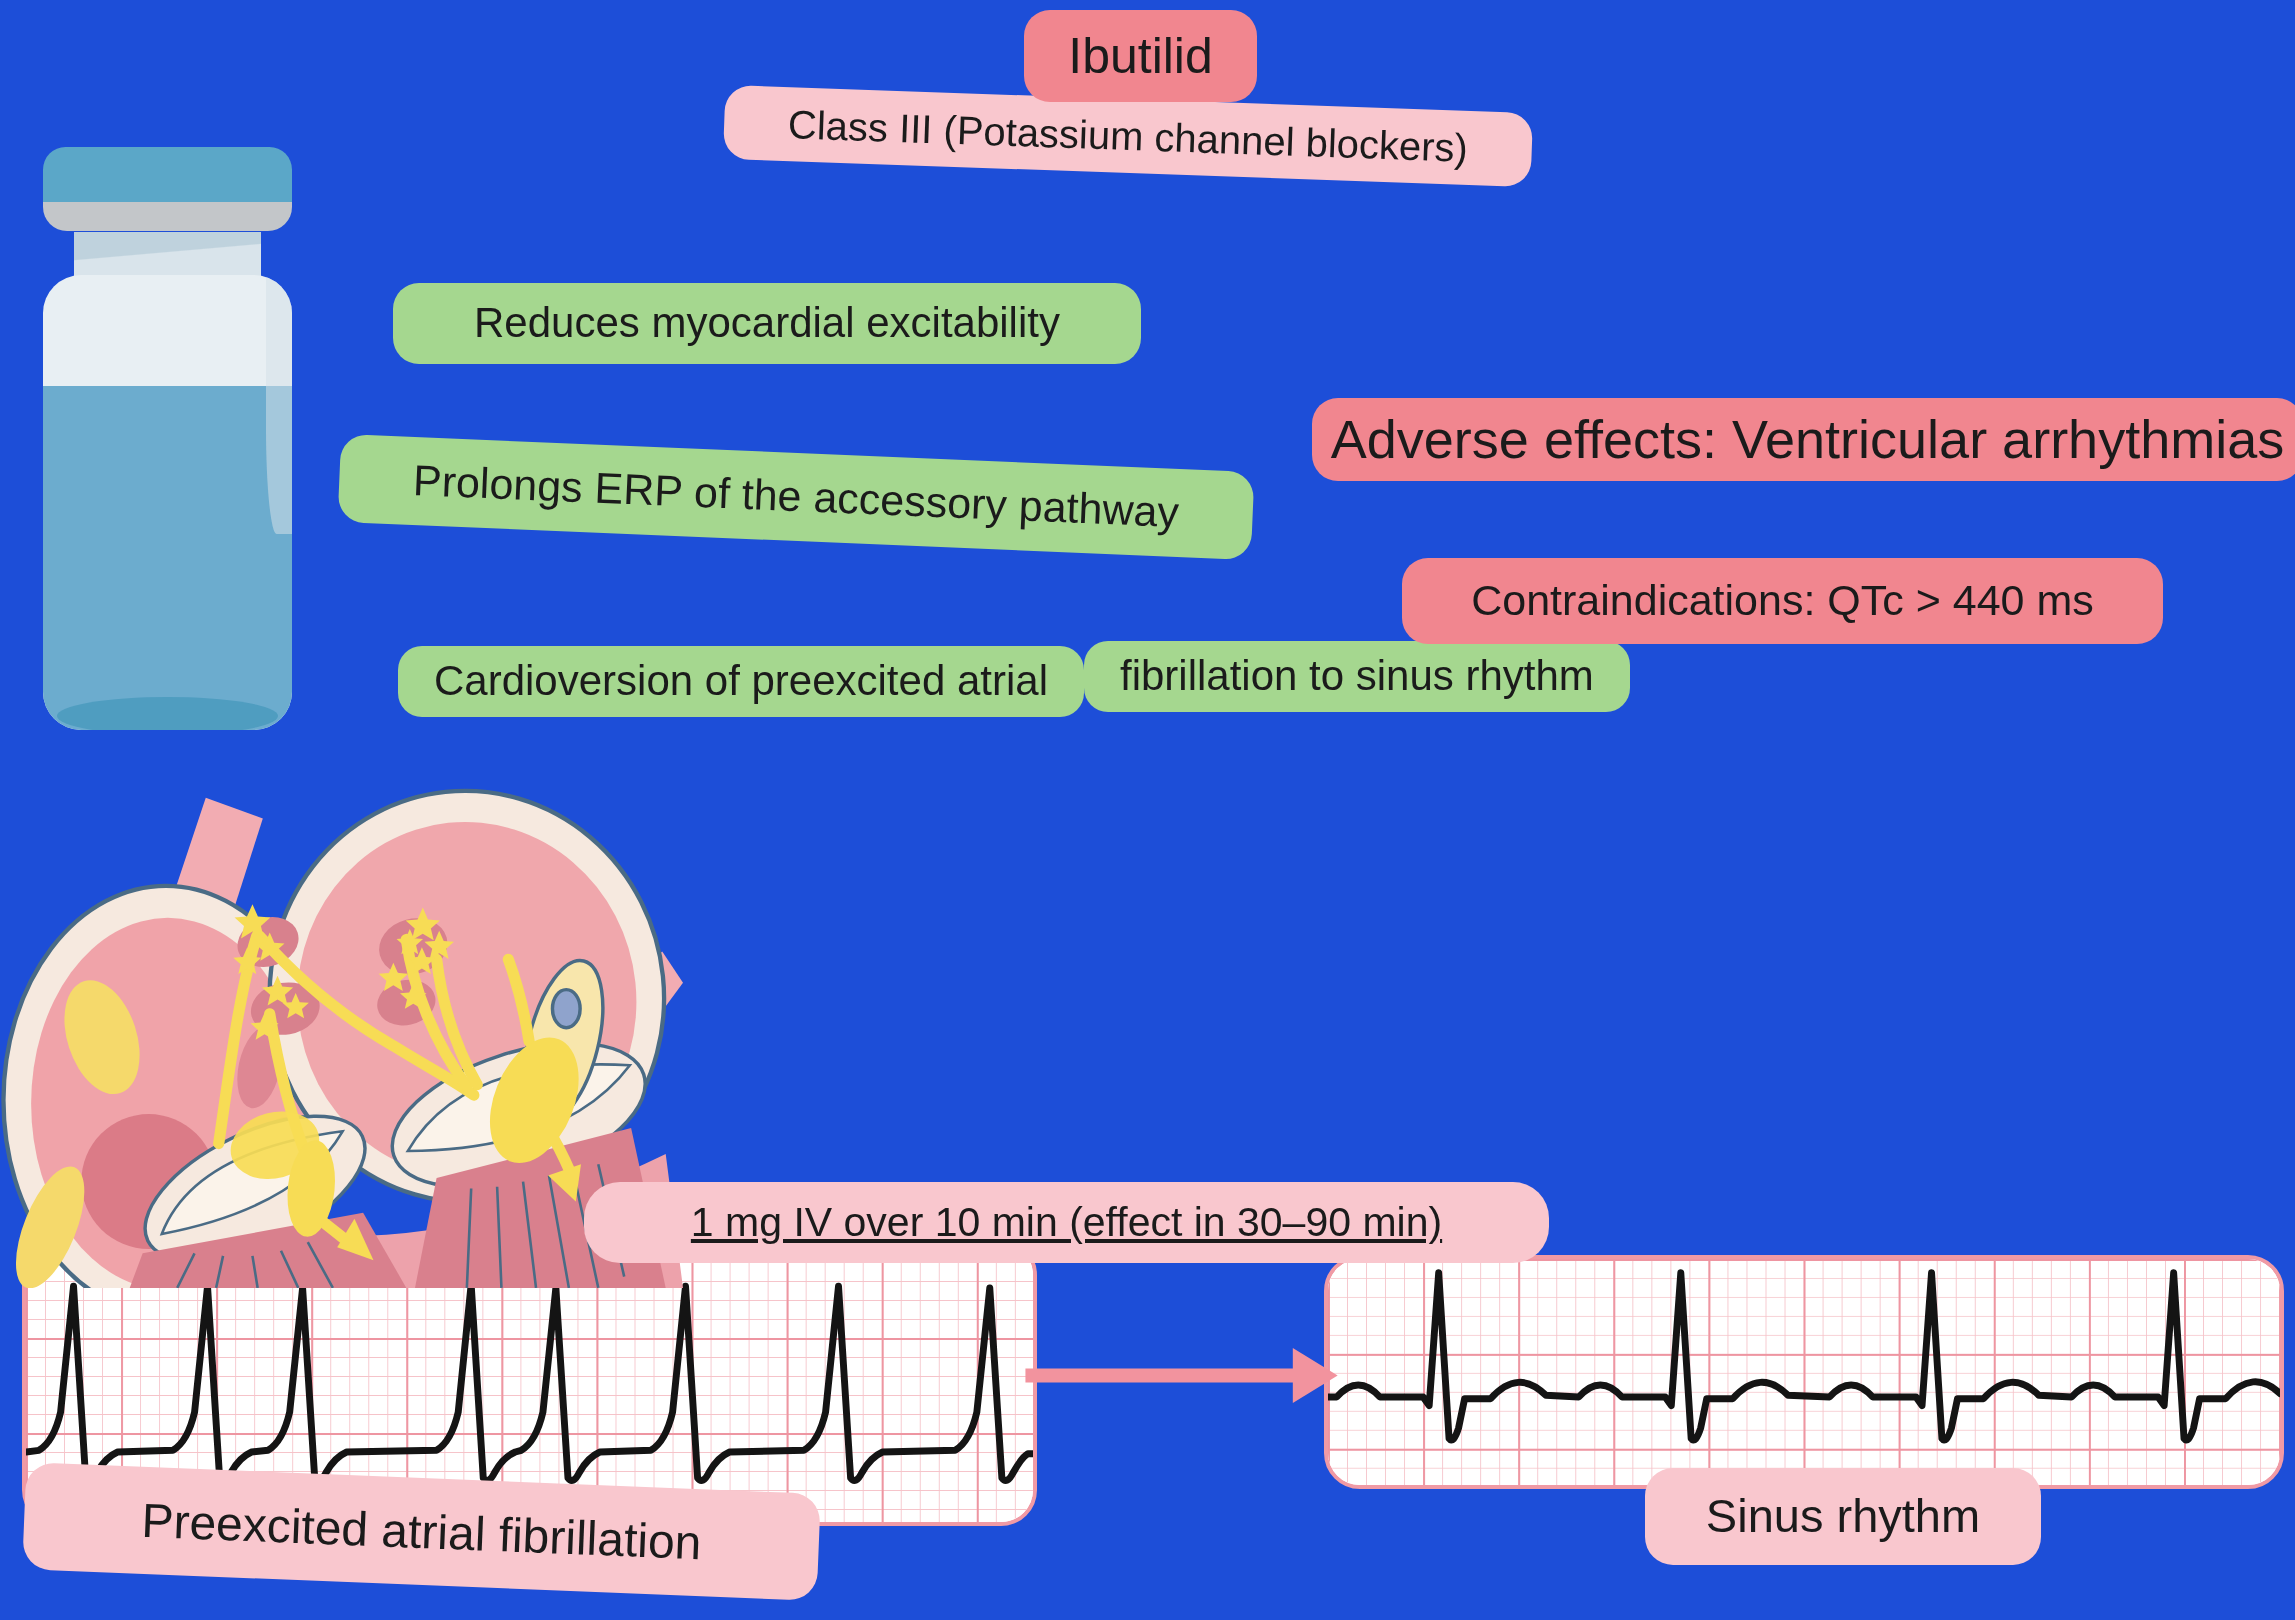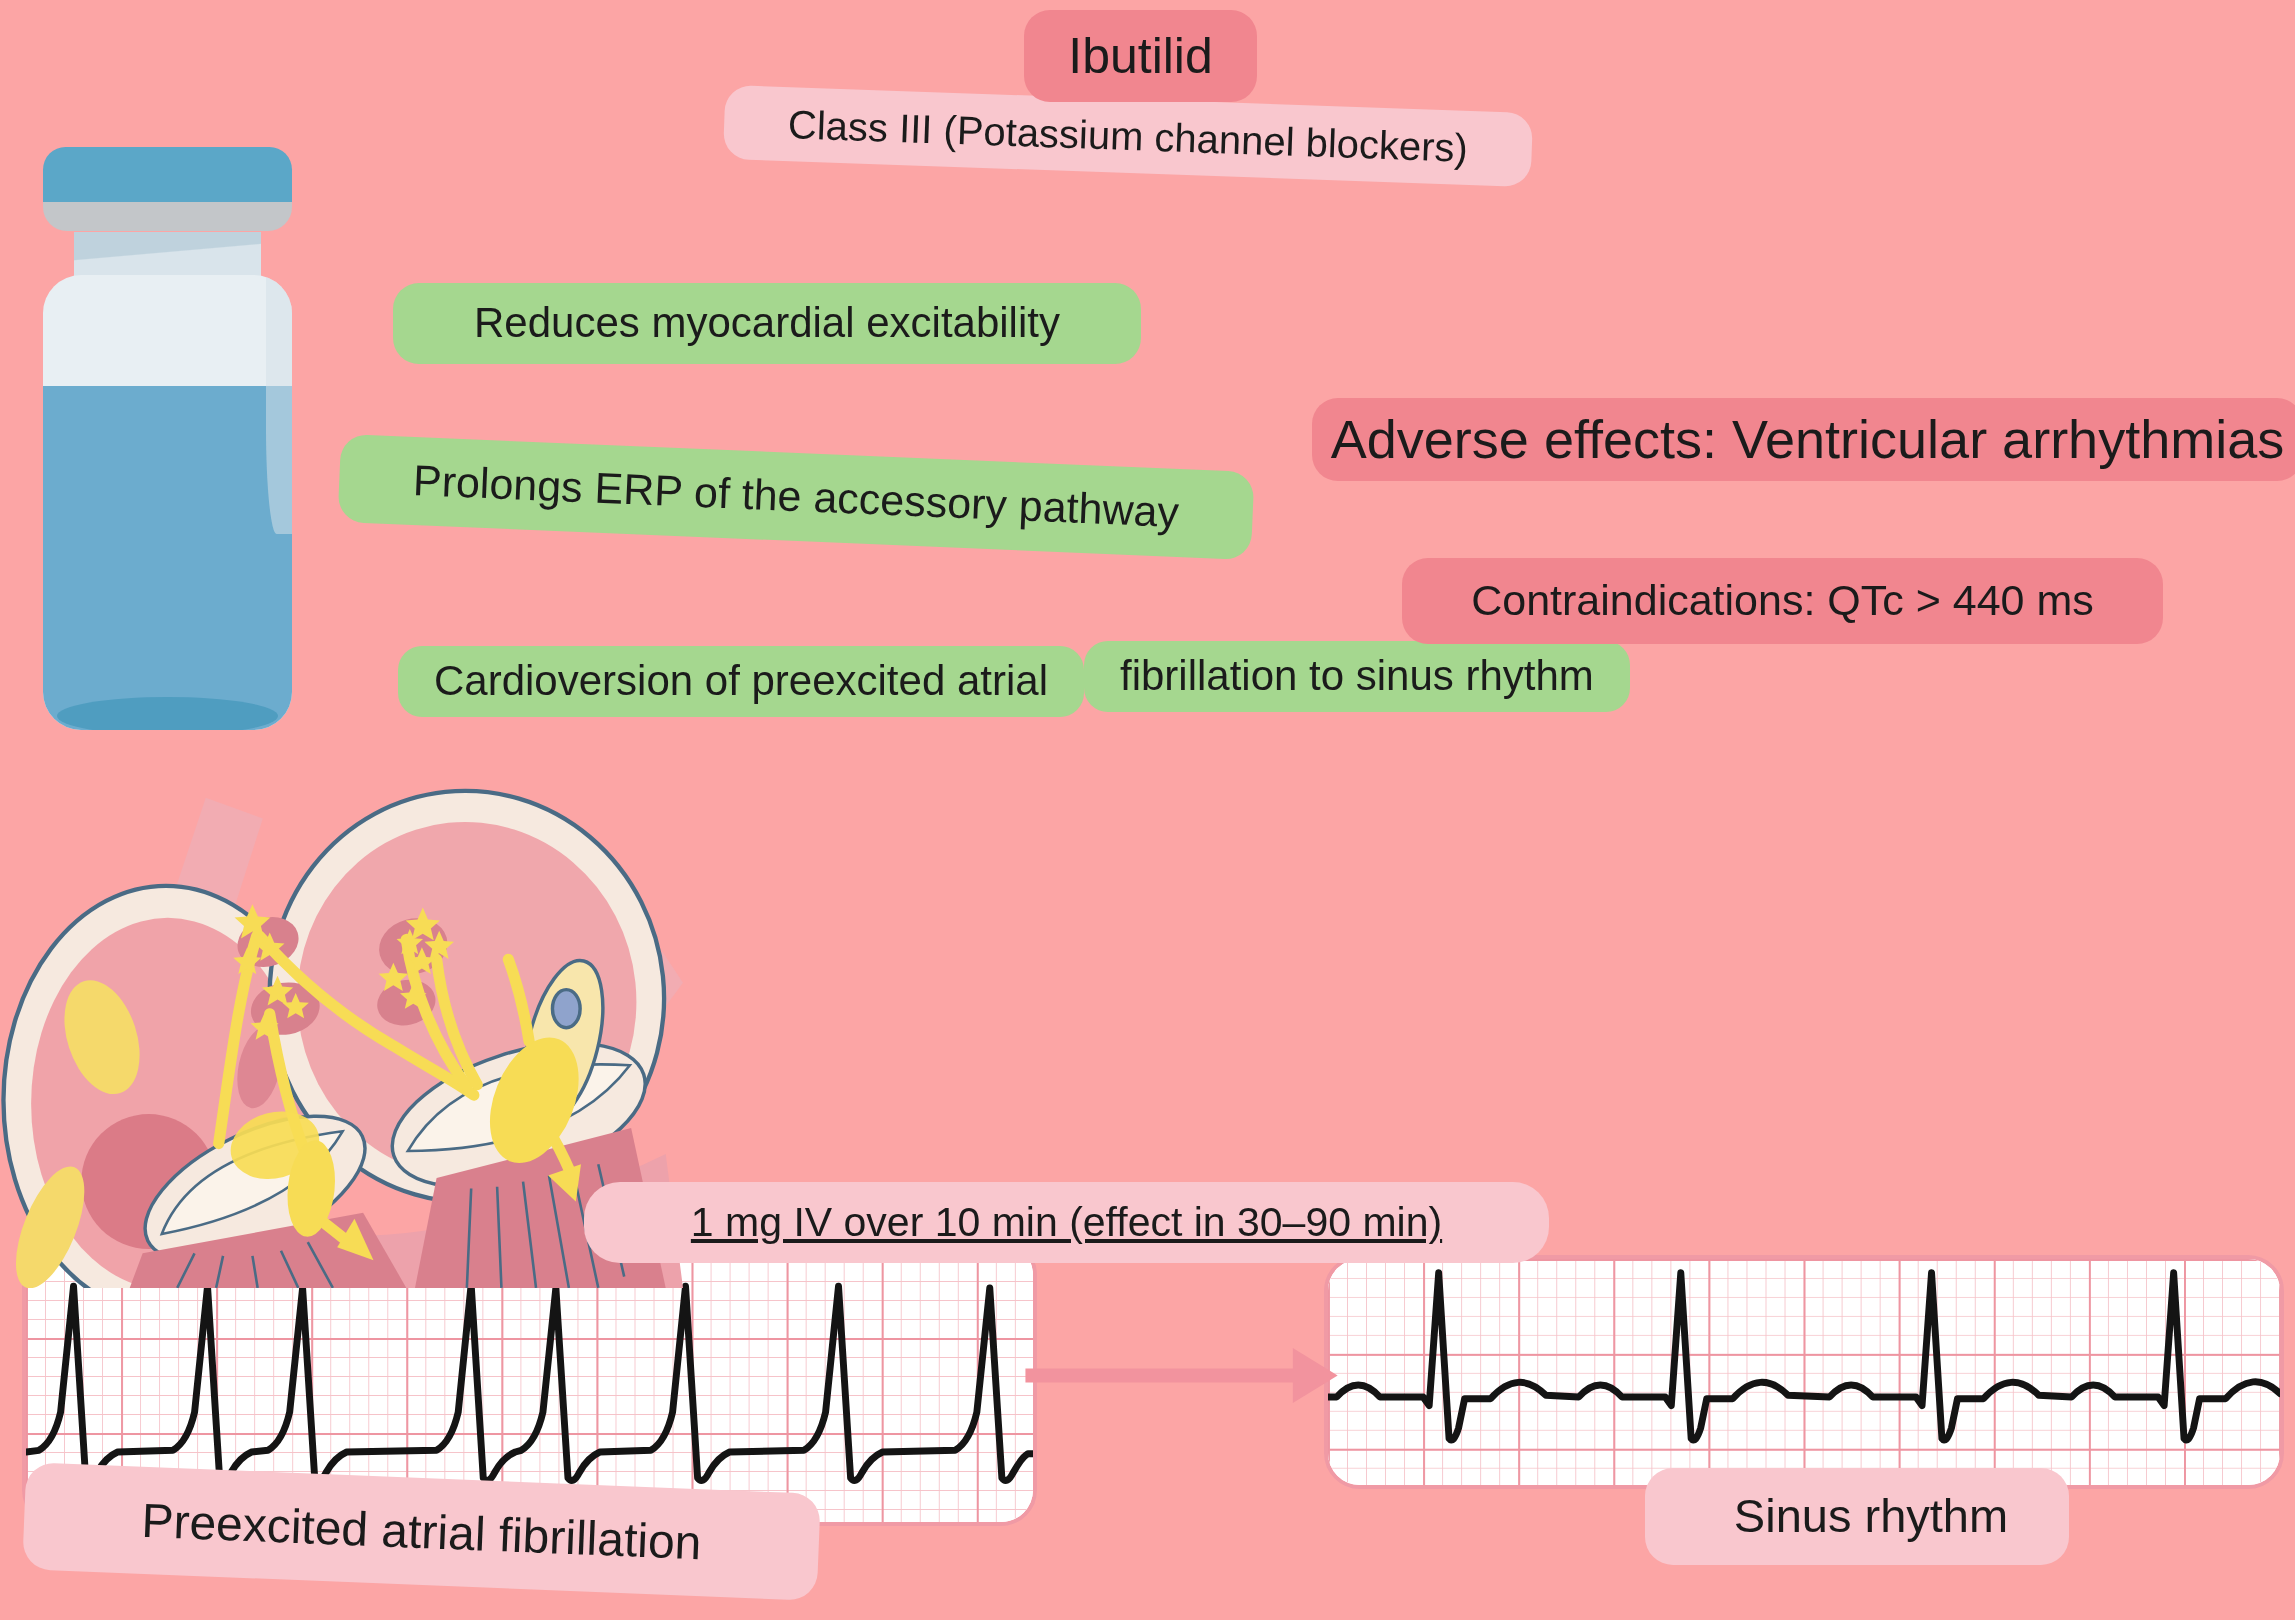--- a/index.html
+++ b/index.html
@@ -1,36 +1,36 @@
 <!DOCTYPE html>
 <html style="--badge-red: #F1868F; --badge-pink: #F9C7CE; --badge-green: #A5D78F; --arrow-pink: #F2939E; --grid-minor: #F6C3C9; --grid-major: #EE95A1; --ecg-border: #F09AA5; --trace-black: #141414; --vial-cap-blue: #5BA7C8; --vial-liquid-blue: #6CACCE; --vial-glass: #E8EFF3; --heart-yellow: #F7DC55; --heart-pink: #F0A7AC; --heart-wall: #F6E9DF; --heart-outline: #4A6B85;font-size:14px"><head>
 <meta charset="utf-8">
 <style>
   html,body{margin:0;padding:0;background:#ffffff;}
   body{font-family:"Liberation Sans",sans-serif;color:#1b1b1b;}
-  .canvas{position:relative;width:2295px;height:1621px;background:#fca5a5;overflow:hidden;}
+  .canvas{position:relative;width:2295px;height:1621px;background:#1d4ed8;overflow:hidden;}
 
   .badge{position:absolute;display:flex;align-items:center;justify-content:center;
          text-align:center;border-radius:26px;line-height:1.15;white-space:nowrap;}
   .badge.red{background:var(--badge-red,#F1868F);}
   .badge.pink{background:var(--badge-pink,#F9C7CE);}
   .badge.green{background:var(--badge-green,#A5D78F);}
 
   #title-badge{left:1024px;top:10.4px;width:233px;height:92px;font-size:50px;z-index:5;}
   #subtitle-badge{left:724px;top:99px;width:808px;height:74px;font-size:40px;transform:rotate(2deg);z-index:4;}
   #mech-badge-1{left:393px;top:283px;width:748px;height:81px;font-size:42px;z-index:1;justify-content:center;}
   #mech-badge-2{left:339px;top:453px;width:914px;height:88px;font-size:43px;transform:rotate(2.4deg);z-index:1;}
   #mech-badge-3{position:absolute;left:398px;top:646px;width:795px;display:flex;flex-direction:row;align-items:center;z-index:1;}
   .mech3-line{background:var(--badge-green,#A5D78F);padding:10.4px 36px;border-radius:24px;font-size:42px;line-height:1.2;white-space:nowrap;}
   .mech3-line.second{margin-top:-10.4px;}
   #adverse-badge{left:1312px;top:398px;width:991px;height:83px;font-size:54px;z-index:1;text-align:right;}
   #contra-badge{left:1402px;top:558px;width:761px;height:86px;font-size:43px;z-index:1;}
   #dose-badge{left:584px;top:1182px;width:965px;height:81px;font-size:41px;border-radius:36px;z-index:6;text-decoration:underline;}
   #ecg-label-left{left:24px;top:1478px;width:795px;height:107px;font-size:48px;border-radius:28px;transform:rotate(2.3deg);z-index:6;}
-  #ecg-label-right{left:1645px;top:1468px;width:396px;height:97px;font-size:47px;border-radius:28px;z-index:6;padding-left:28px;}
+  #ecg-label-right{left:1645px;top:1468px;width:396px;height:97px;font-size:47px;border-radius:28px;z-index:6;}
 
   
   #vial{position:absolute;left:43px;top:147px;width:249px;height:583px;z-index:1;}
   .vial-part{position:absolute;}
   .vial-cap{left:0;top:0;width:249px;height:55px;background:var(--vial-cap-blue,#5BA7C8);border-radius:22.5px 22.5px 0 0;}
   .vial-band{left:0;top:55px;width:249px;height:29px;background:#C3C6C9;border-radius:0 0 24px 24px;}
   .vial-neck{left:31px;top:85px;width:187px;height:45px;background:linear-gradient(175deg,#BFD2DD 45%,#D9E4EB 47%);}
   .vial-body{left:0;top:128px;width:249px;height:455px;background:var(--vial-glass,#E8EFF3);border-radius:38px;overflow:hidden;}
   .vial-liquid{left:0;top:111px;width:249px;height:345px;background:var(--vial-liquid-blue,#6CACCE);}
   .vial-liquid-bottom{left:14px;top:422px;width:221px;height:38px;background:#4F9DC0;border-radius:50%;}

